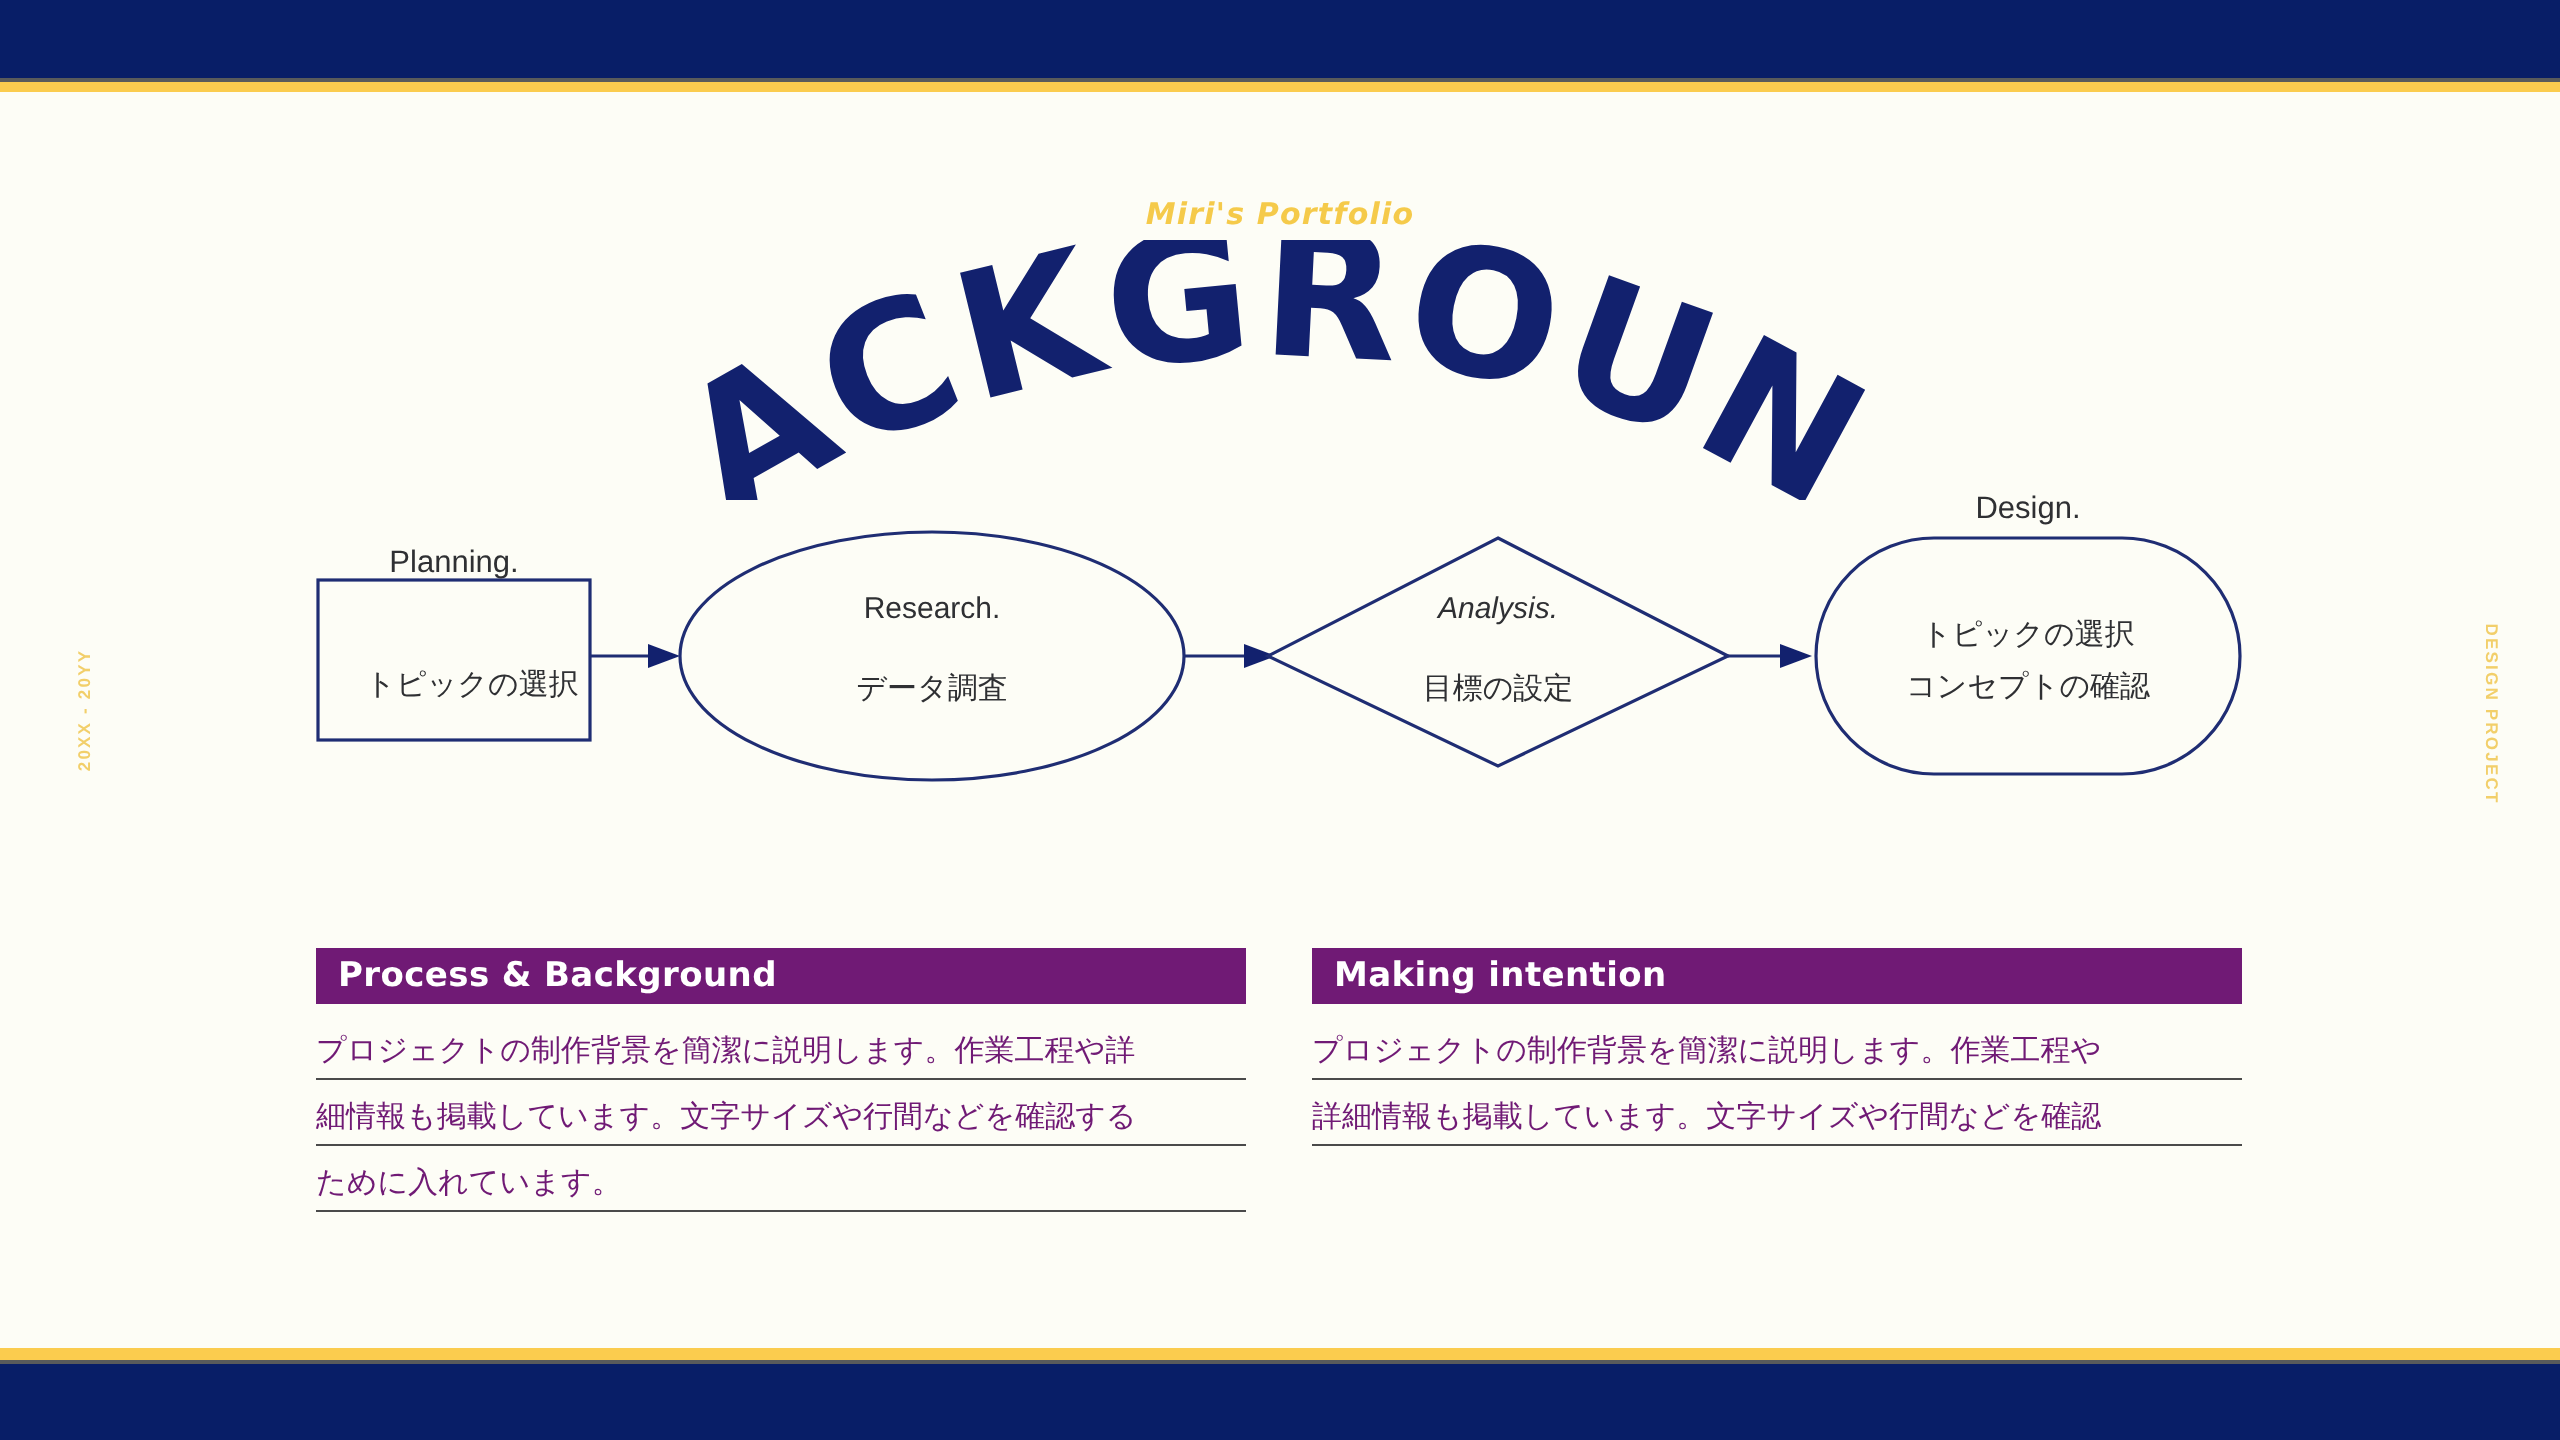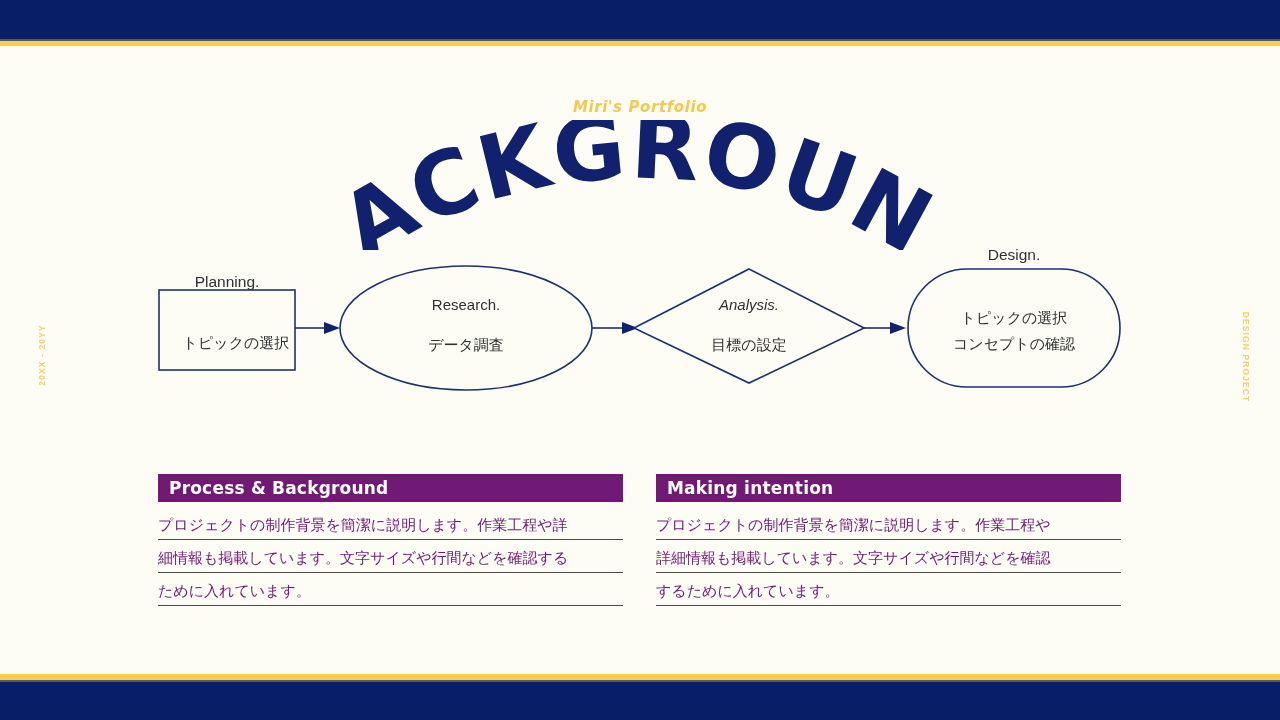--- a/index.html
+++ b/index.html
@@ -252,17 +252,16 @@
       <div class="ruled-line">細情報も掲載しています。文字サイズや行間などを確認する</div>
       <div class="ruled-line">ために入れています。</div>
     </div>
   </div>
 
   <div class="panel" style="left:656px; top:474px; width:465px;">
     <div class="panel-head">Making intention</div>
     <div class="panel-body">
       <div class="ruled-line">プロジェクトの制作背景を簡潔に説明します。作業工程や</div>
       <div class="ruled-line">詳細情報も掲載しています。文字サイズや行間などを確認</div>
-      <div class="ruled-line">するために入れています。</div>
     </div>
   </div>
 
 </div>
 
 </body></html>

